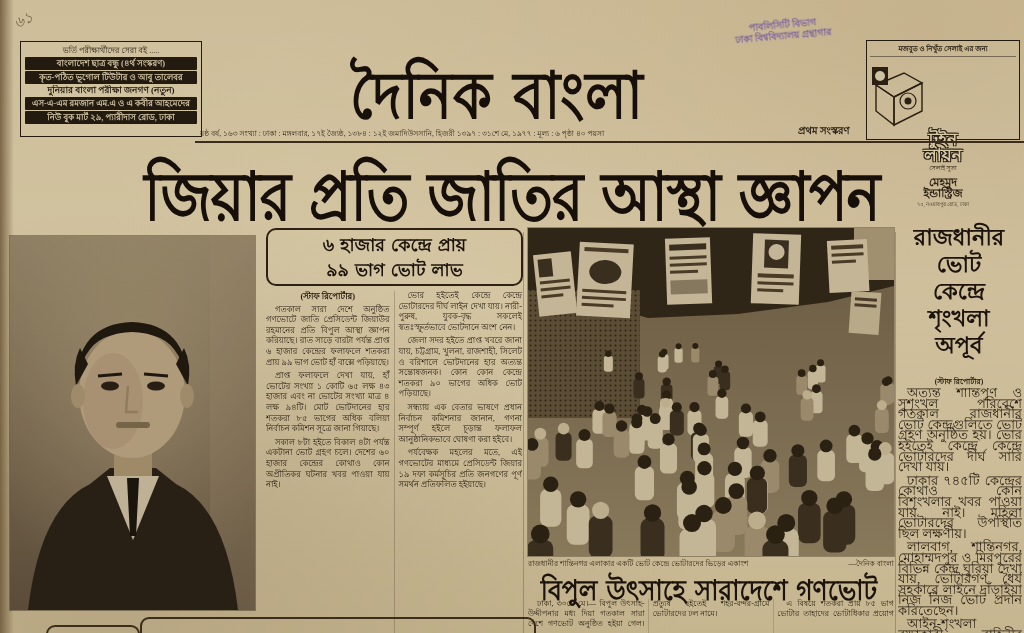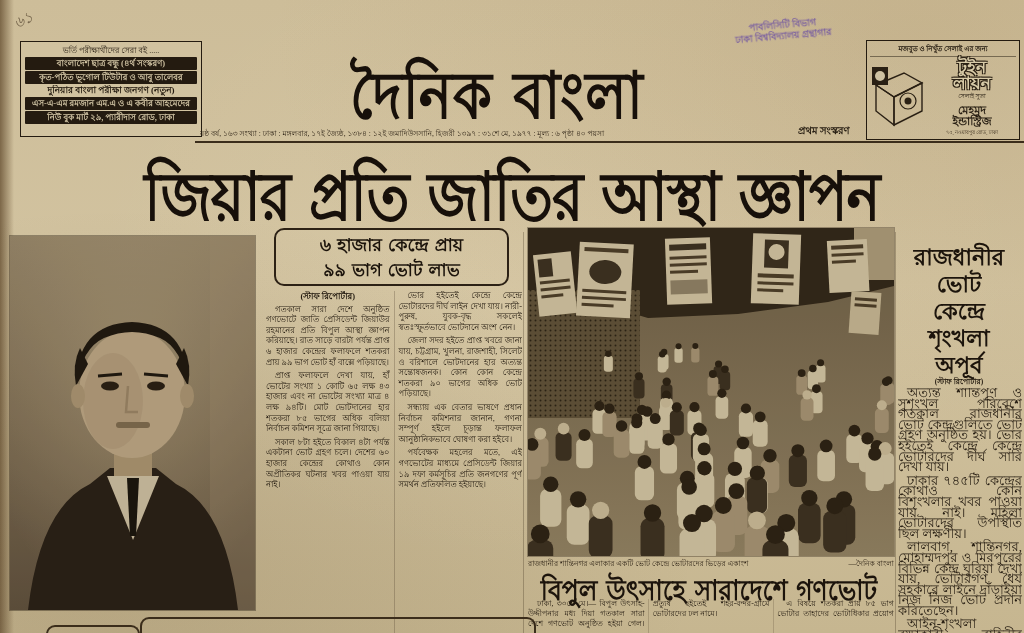--- a/index.html
+++ b/index.html
@@ -24,21 +24,21 @@
   
   .masthead{left:262px;top:46px;width:470px;text-align:center;font-size:54px;font-weight:900;
     letter-spacing:1px;color:#17100a;transform:scale(1.03,1.2);transform-origin:center top;
     font-family:"DejaVu Sans",sans-serif;white-space:nowrap;}
   .edition{left:798px;top:123px;font-size:10px;font-weight:bold;color:#241b10;text-align:right;}
   
   .ad-thread{left:866px;top:40px;width:154px;height:100px;border:1px solid #241b10;
     box-sizing:border-box;padding:2px 3px;background:rgba(255,248,230,.05);}
   .ad-thread .hdr{font-size:7px;font-weight:bold;text-align:center;border-bottom:1px solid rgba(36,27,16,.5);
     padding-bottom:1px;white-space:nowrap;overflow:hidden;}
-  .ad-thread .row{display:flex;margin-top:2px;}
+  .ad-thread .row{display:flex;margin-top:2px;flex-direction:column;}
   .ad-thread .brand{font-family:"DejaVu Sans",sans-serif;font-weight:900;font-size:17px;line-height:16px;
     color:#d8cba8;text-shadow:-1px -1px 0 #2a2014,1px -1px 0 #2a2014,-1px 1px 0 #2a2014,1px 1px 0 #2a2014;
     text-align:center;}
   .ad-thread .small{font-size:6px;text-align:center;}
   .ad-thread .comp{font-size:11px;font-weight:bold;line-height:11px;text-align:center;margin-top:3px;}
   .ad-thread .addr{font-size:5px;text-align:center;margin-top:2px;color:#3a2d1c;}
   
   .stamp{left:668px;top:20px;width:230px;transform:rotate(-5deg);color:#6b4fa3;opacity:.8;
     font-size:9.5px;line-height:11px;text-align:center;font-weight:bold;
     filter:blur(.3px);}
@@ -47,42 +47,42 @@
     color:#2c2114;}
   .toprule{left:195px;top:141px;width:829px;height:2px;background:#3b2d1b;}
   
   .banner{left:2px;top:146px;width:1020px;text-align:center;font-family:"DejaVu Sans",sans-serif;
     font-weight:900;font-size:57px;color:#17100a;letter-spacing:-1px;
     transform:scaleY(1.18);transform-origin:center top;white-space:nowrap;}
   
   .portrait{left:10px;top:236px;width:245px;height:374px;background:#6e5f49;box-shadow:0 0 0 1px rgba(40,30,18,.4);}
   .portrait svg{display:block;width:100%;height:100%;}
   
-  .lead-box{left:266px;top:228px;width:235px;height:58px;border:2px solid #2c2115;border-radius:10px;
+  .lead-box{left:266px;top:228px;width:257px;height:58px;border:2px solid #2c2115;border-radius:10px;
     box-sizing:border-box;text-align:center;font-weight:bold;font-size:17.5px;line-height:25px;
-    color:#1c140c;font-family:"DejaVu Sans",sans-serif;padding-top:3px;margin-left:8px;}
+    color:#1c140c;font-family:"DejaVu Sans",sans-serif;padding-top:3px;}
   .lead-text{left:266px;top:291px;width:256px;height:342px;overflow:hidden;
     column-count:2;column-gap:9px;column-rule:1px solid rgba(59,45,27,.25);
     font-size:8.3px;line-height:10.6px;text-align:justify;}
   .byline{text-align:center;font-weight:bold;font-size:8.5px;margin:0 0 3px;}
   .story p{margin:0 0 3px;text-indent:9px;}
   
   .crowd{left:528px;top:228px;width:366px;height:328px;background:#8a7a5e;box-shadow:0 0 0 1px rgba(40,30,18,.35);}
   .crowd svg{display:block;width:100%;height:100%;}
   .caption-row{left:528px;top:558px;width:366px;display:flex;justify-content:space-between;
     font-size:7.5px;color:#2c2114;}
   .mid-head{left:522px;top:569px;width:374px;text-align:center;font-family:"DejaVu Sans",sans-serif;
     font-weight:900;font-size:25px;color:#1c140c;transform:scaleY(1.12);transform-origin:center top;
     white-space:nowrap;}
   .mid-text{left:528px;top:599px;width:366px;height:34px;overflow:hidden;
     column-count:3;column-gap:8px;column-rule:1px solid rgba(59,45,27,.2);
     font-size:7.8px;line-height:9.8px;text-align:justify;}
   
   .vrule{width:1px;background:rgba(59,45,27,.3);}
-  .right-head{left:898px;top:244px;width:122px;text-align:center;font-family:"DejaVu Sans",sans-serif;
+  .right-head{left:898px;top:224px;width:122px;text-align:center;font-family:"DejaVu Sans",sans-serif;
     font-weight:bold;font-size:22.5px;line-height:27px;color:#1c140c;}
   .right-by{left:898px;top:376px;width:122px;text-align:center;font-weight:bold;font-size:7.5px;}
   .right-text{left:898px;top:388px;width:124px;height:245px;overflow:hidden;
     font-size:13px;line-height:10.6px;text-align:justify;}
   
   .stub{border:2px solid #3b2d1b;border-bottom:none;border-radius:9px 9px 0 0;background:transparent;}
 </style>
 </head>
 <body>
 

